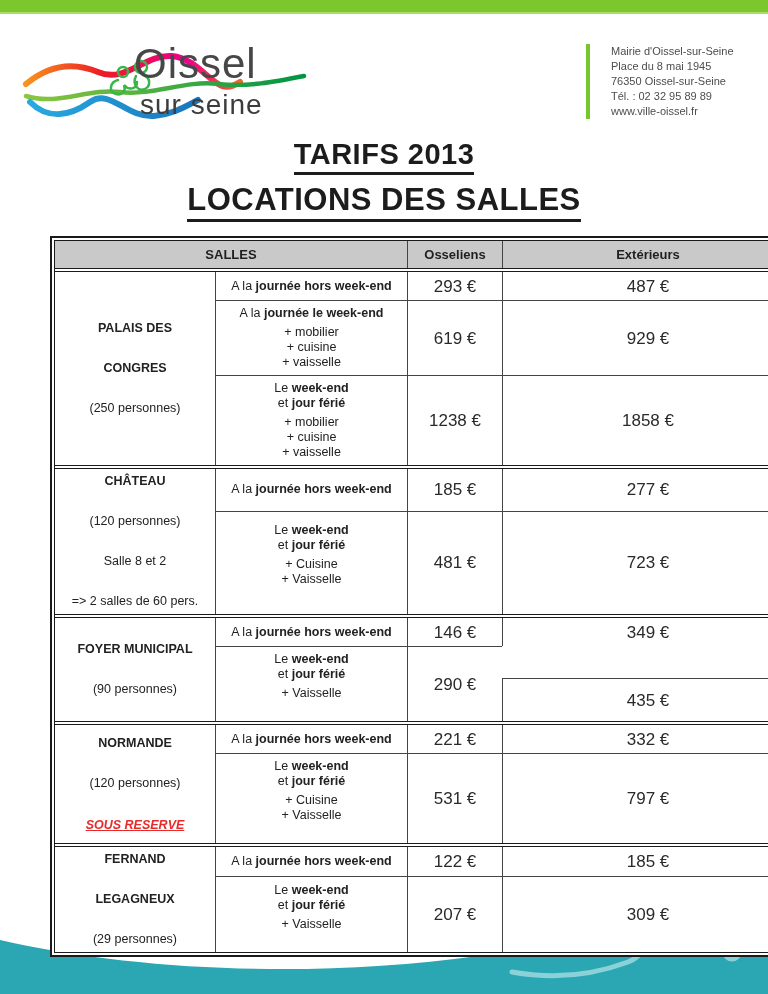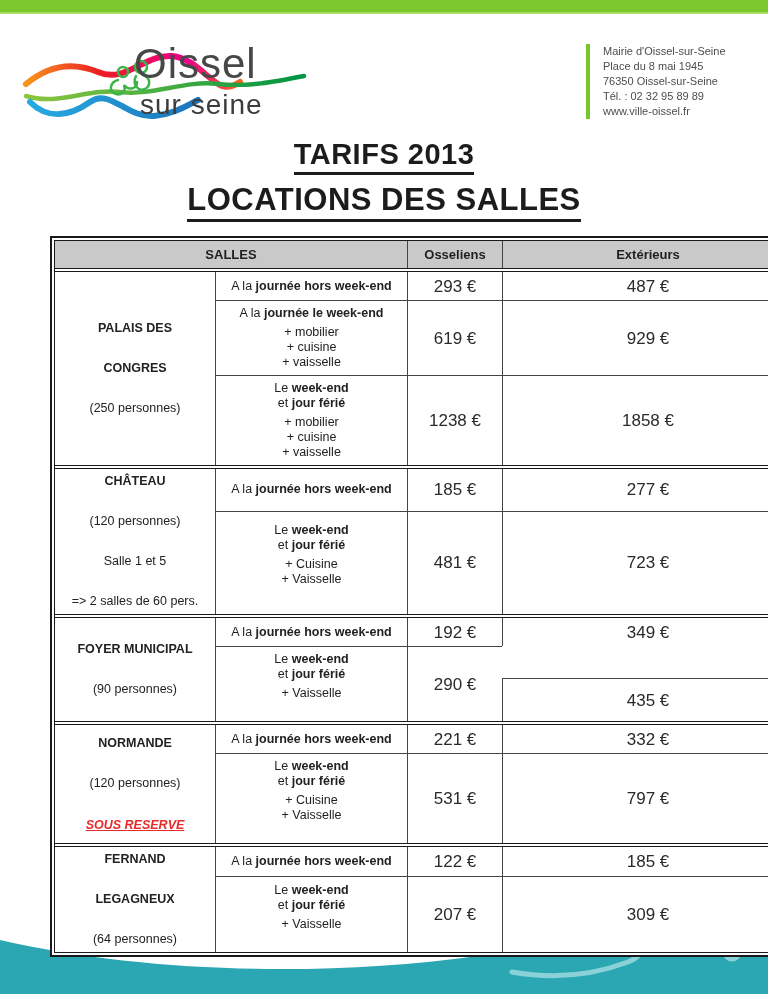--- a/index.html
+++ b/index.html
@@ -7,21 +7,21 @@
   body {
     position:relative; width:768px; height:994px; background:#ffffff;
     font-family:"Liberation Sans", sans-serif; overflow:hidden; color:#222;
   }
   
   .topbar { position:absolute; left:0; top:0; width:768px; height:14px;
     background:#7cc72e; border-bottom:2px solid #aade63; }
   
   .logo { position:absolute; left:22px; top:36px; width:290px; height:92px; }
   
-  .contact { position:absolute; left:586px; top:44px; display:flex; }
+  .contact { position:absolute; left:586px; top:44px; display:flex;gap:8px; }
   .contact-bar { width:4px; background:#76c62c; margin-right:13px; }
   .contact-lines { font-size:11px; line-height:15px; color:#4d4d4d; }
   
   .title { position:absolute; left:0; top:138px; width:768px; text-align:center; }
   .title-line { display:inline-block; font-weight:bold; color:#1c1c1c;
     border-bottom:3px solid #1c1c1c; padding-bottom:1px; letter-spacing:.5px; }
   .title-line1 { font-size:29px; margin-bottom:7px; }
   .title-line2 { font-size:31px; }
   
   .table-outer { position:absolute; left:50px; top:236px; width:748px;
@@ -141,21 +141,21 @@
             <div class="desc-line"><span>+ cuisine</span></div>
             <div class="desc-line"><span>+ vaisselle</span></div>
           </div>
           <div class="cell price-cell rt" style="grid-area: 3 / 3;">1238 €</div>
           <div class="cell price-cell rt" style="grid-area: 3 / 4;">1858 €</div>
         </div>
         <div class="section">
           <div class="cell name-cell" style="grid-row: 1 / span 2;">
             <div class="name-line bold">CHÂTEAU</div>
             <div class="name-line normal">(120 personnes)</div>
-            <div class="name-line normal">Salle 1 et 5</div>
+            <div class="name-line normal">Salle 8 et 2</div>
             <div class="name-line normal">=&gt; 2 salles de 60 pers.</div>
           </div>
           <div class="cell desc-cell" style="grid-row: 1;">
             <div class="desc-line"><span>A la </span><b>journée hors week-end</b></div>
           </div>
           <div class="cell price-cell" style="grid-area: 1 / 3; min-height: 28px;">185 €</div>
           <div class="cell price-cell" style="grid-area: 1 / 4; min-height: 28px;">277 €</div>
           <div class="cell desc-cell rt spacer-pad" style="grid-row: 2;">
             <div class="desc-line"><span>Le </span><b>week-end</b></div>
             <div class="desc-line"><span>et </span><b>jour férié</b></div>
@@ -166,21 +166,21 @@
           <div class="cell price-cell rt" style="grid-area: 2 / 4;">723 €</div>
         </div>
         <div class="section">
           <div class="cell name-cell" style="grid-row: 1 / span 2;">
             <div class="name-line bold">FOYER MUNICIPAL</div>
             <div class="name-line normal">(90 personnes)</div>
           </div>
           <div class="cell desc-cell" style="grid-row: 1;">
             <div class="desc-line"><span>A la </span><b>journée hors week-end</b></div>
           </div>
-          <div class="cell price-cell" style="grid-area: 1 / 3; min-height: 28px;">192 €</div>
+          <div class="cell price-cell" style="grid-area: 1 / 3; min-height: 28px;">146 €</div>
           <div class="cell price-cell" style="grid-area: 1 / 4; min-height: 28px;">349 €</div>
           <div class="cell desc-cell rt spacer-pad" style="grid-row: 2;">
             <div class="desc-line"><span>Le </span><b>week-end</b></div>
             <div class="desc-line"><span>et </span><b>jour férié</b></div>
             <div class="desc-line gap-top"><span>+ Vaisselle</span></div>
           </div>
           <div class="cell price-cell rt" style="grid-area: 2 / 3;">290 €</div>
           <div class="cell price-cell rt" style="grid-area: 2 / 4; margin-top: 32px;">435 €</div>
         </div>
         <div class="section">
@@ -200,21 +200,21 @@
             <div class="desc-line gap-top"><span>+ Cuisine</span></div>
             <div class="desc-line"><span>+ Vaisselle</span></div>
           </div>
           <div class="cell price-cell rt" style="grid-area: 2 / 3;">531 €</div>
           <div class="cell price-cell rt" style="grid-area: 2 / 4;">797 €</div>
         </div>
         <div class="section">
           <div class="cell name-cell" style="grid-row: 1 / span 2;">
             <div class="name-line bold">FERNAND</div>
             <div class="name-line bold">LEGAGNEUX</div>
-            <div class="name-line normal">(64 personnes)</div>
+            <div class="name-line normal">(29 personnes)</div>
           </div>
           <div class="cell desc-cell" style="grid-row: 1;">
             <div class="desc-line"><span>A la </span><b>journée hors week-end</b></div>
           </div>
           <div class="cell price-cell" style="grid-area: 1 / 3; min-height: 28px;">122 €</div>
           <div class="cell price-cell" style="grid-area: 1 / 4; min-height: 28px;">185 €</div>
           <div class="cell desc-cell rt spacer-pad" style="grid-row: 2;">
             <div class="desc-line"><span>Le </span><b>week-end</b></div>
             <div class="desc-line"><span>et </span><b>jour férié</b></div>
             <div class="desc-line gap-top"><span>+ Vaisselle</span></div>

